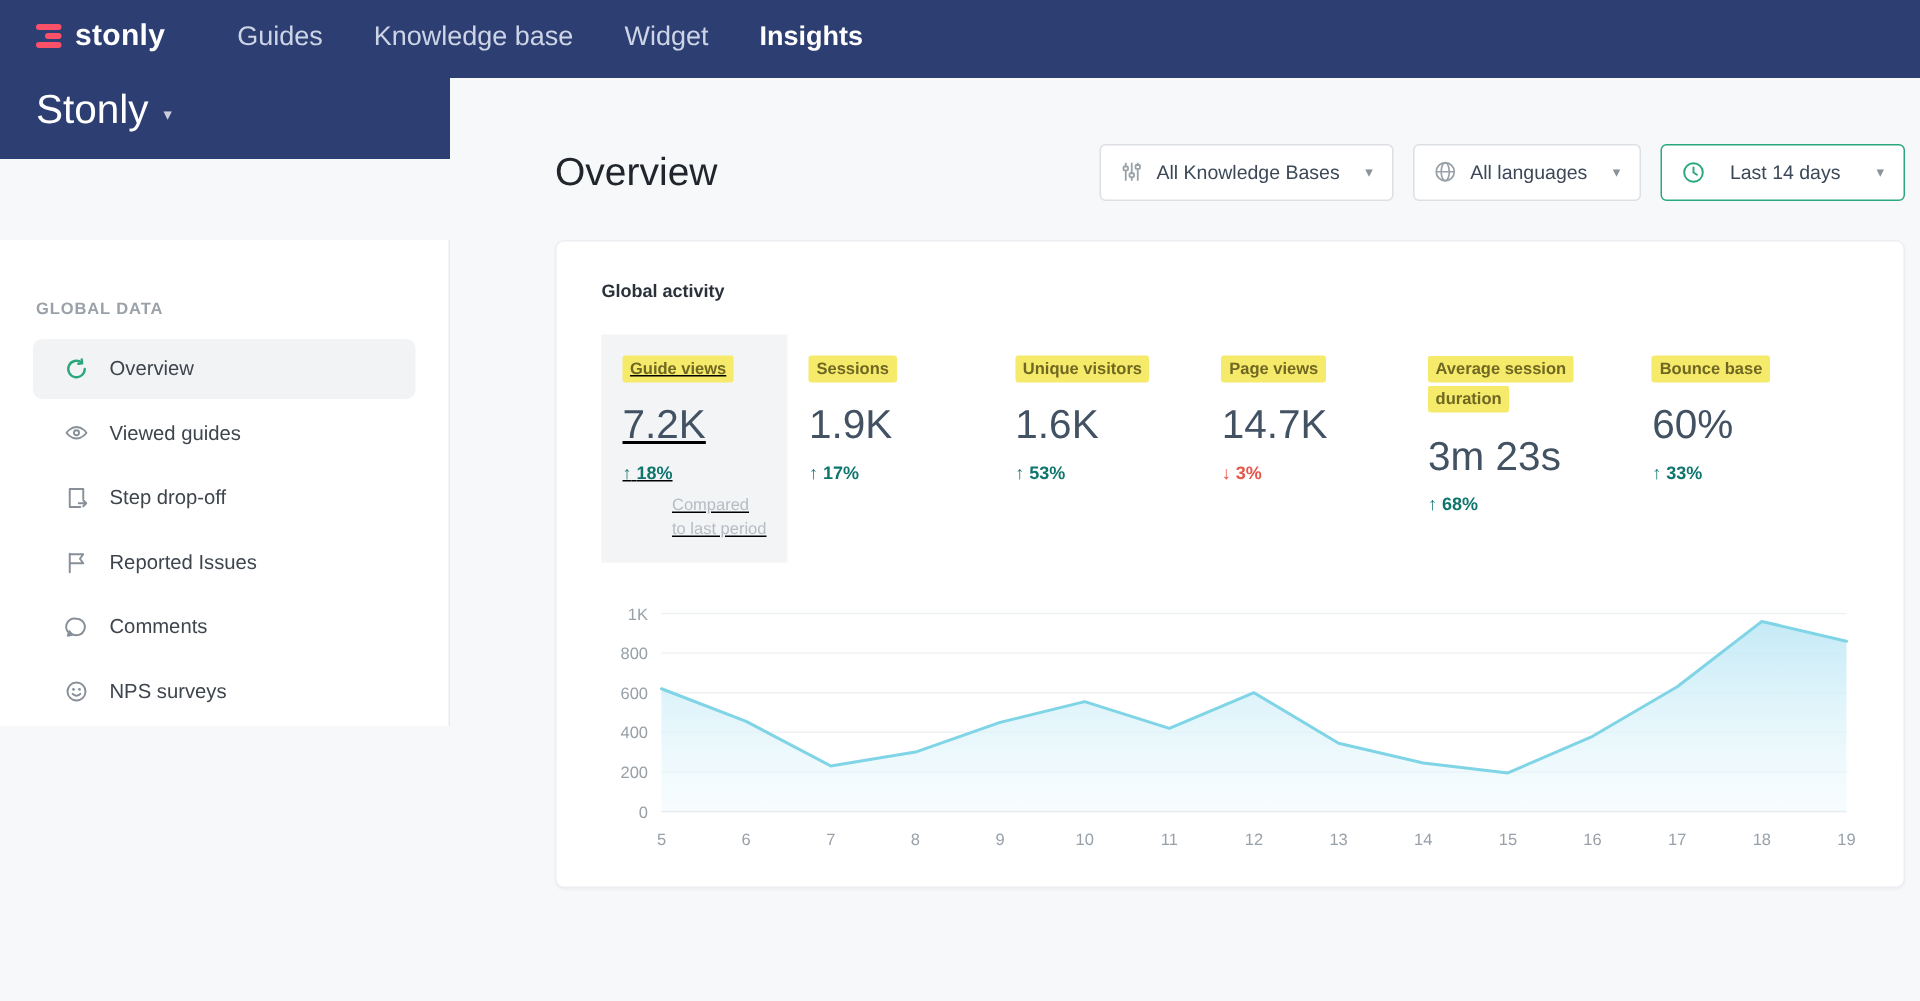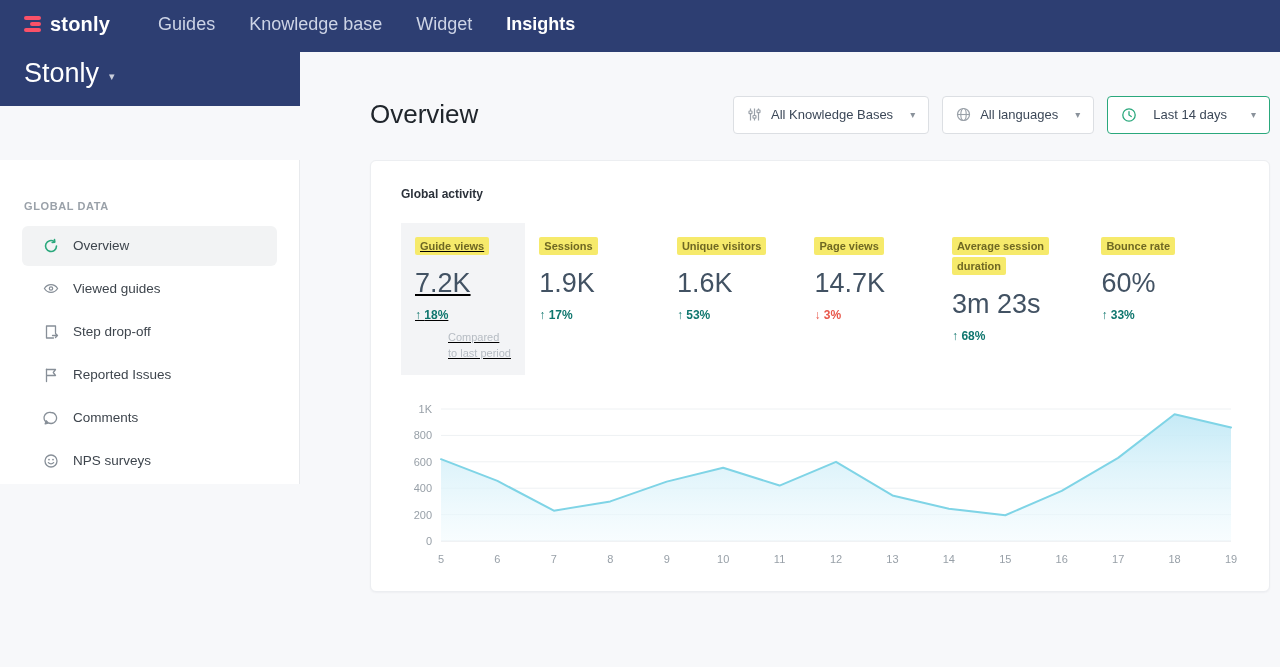--- a/index.html
+++ b/index.html
@@ -223,21 +223,21 @@
           <div class="m-delta down"><span>↓</span> <span>3%</span></div>
         </div>
 
         <div class="metric" style="width:152px">
           <span class="m-label-wrap"><span class="m-label">Average session duration</span></span>
           <div class="m-value">3m 23s</div>
           <div class="m-delta up"><span>↑</span> <span>68%</span></div>
         </div>
 
         <div class="metric">
-          <span class="m-label-wrap"><span class="m-label">Bounce rate</span></span>
+          <span class="m-label-wrap"><span class="m-label">Bounce base</span></span>
           <div class="m-value">60%</div>
           <div class="m-delta up"><span>↑</span> <span>33%</span></div>
         </div>
       </div>
 
       <div class="chart-wrap">
         <svg width="840" height="172" viewBox="0 0 840 172">
             <defs>
               <linearGradient id="g" x1="0" y1="0" x2="0" y2="1">
                 <stop offset="0" stop-color="#c2e9f6" stop-opacity="0.95"></stop>

